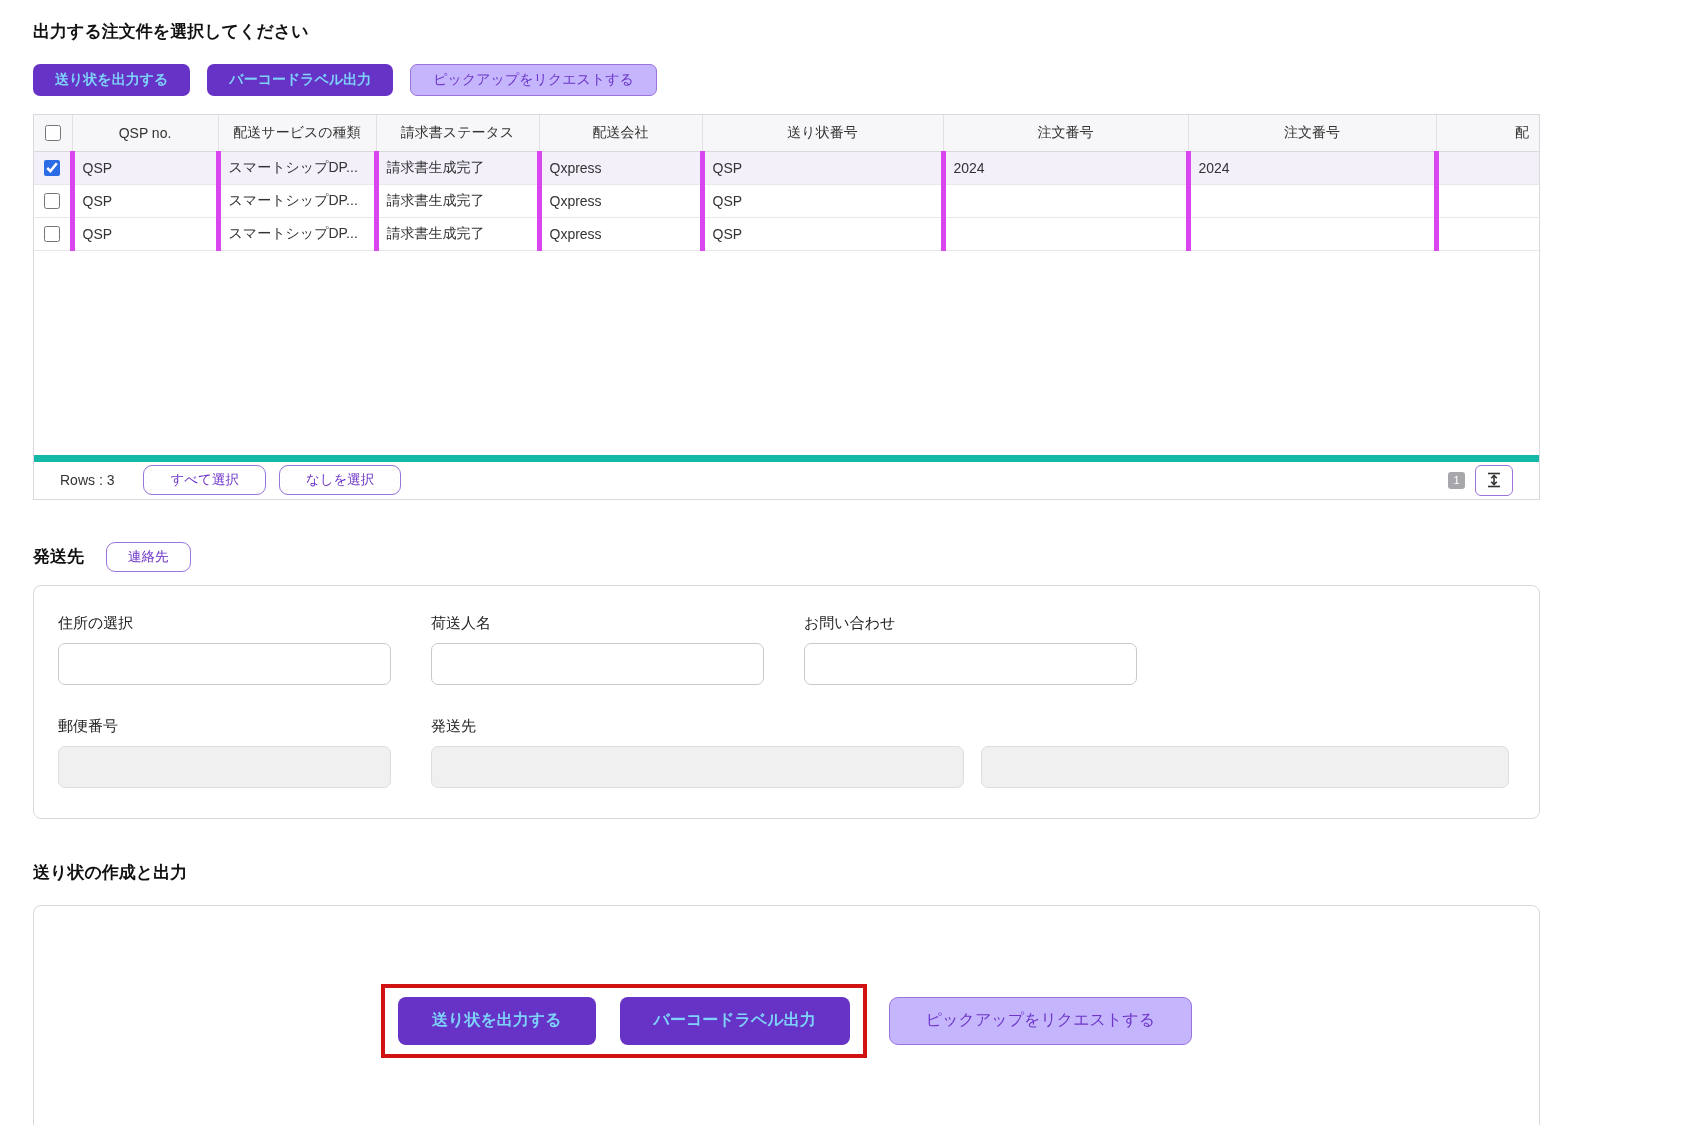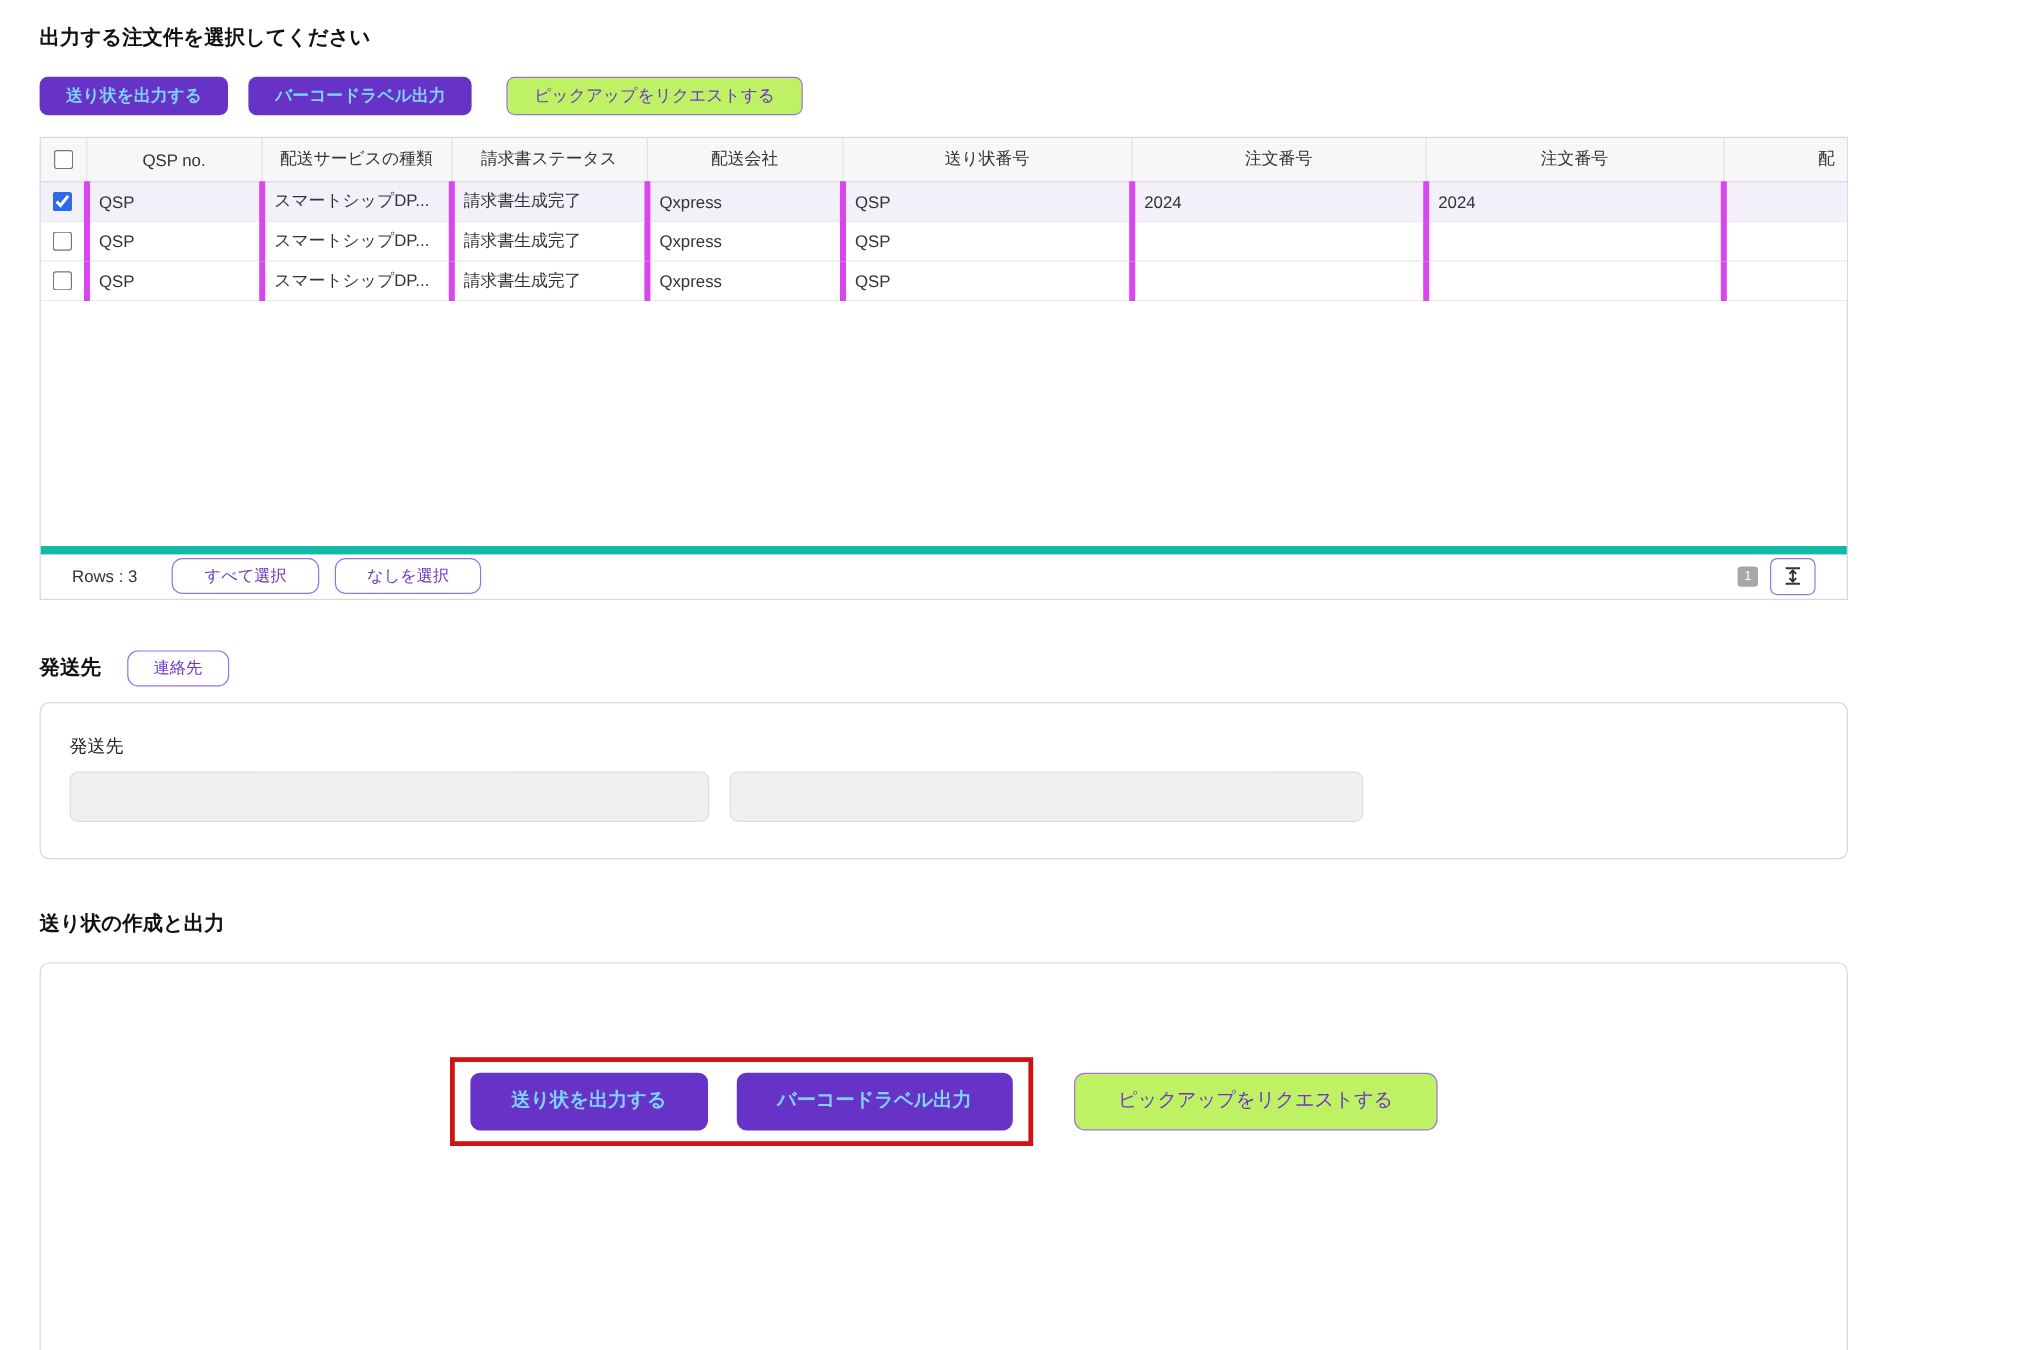--- a/index.html
+++ b/index.html
@@ -18,22 +18,22 @@
     font-size:17px; font-weight:700; color:#111; line-height:20px;
   }
 
   
   .toolbar { margin-top:22px; display:flex; gap:17px; }
   .btn-primary {
     background:#6732c6; color:#7dd3fc; border:none; border-radius:7px;
     font-weight:700; font-size:14px; height:32px; padding:0 22px;
   }
   .btn-outline {
-    background:#bef264; color:#6d35c8; border:1px solid #9b74db; border-radius:7px;
-    font-size:14px; height:32px; padding:0 22px;margin-left:12px;
+    background:#c4b5fd; color:#6d35c8; border:1px solid #9b74db; border-radius:7px;
+    font-size:14px; height:32px; padding:0 22px;
   }
 
   
   .table-wrap { margin-top:18px; width:1507px; border:1px solid #d8d8dd; background:#fff; }
   .table-scroll { width:100%; overflow:hidden; }
   table { border-collapse:collapse; table-layout:fixed; width:1574px; font-size:14px; }
   th {
     background:#f7f7f9; height:36px; font-weight:400; color:#333;
     text-align:center; border-bottom:1px solid #d8d8dd; border-right:1px solid #e2e2e6;
     overflow:hidden; white-space:nowrap;
@@ -203,20 +203,38 @@
     </div>
   </div>
 
   <div class="section-head">
     <h2 class="section-title">発送先</h2>
     <button class="btn-small">連絡先</button>
   </div>
 
   <div class="form-box">
     <div class="form-row">
+      <div class="field w333">
+        <label>住所の選択</label>
+        <input type="text" style="">
+      </div>
+      <div class="field w333">
+        <label>荷送人名</label>
+        <input type="text" style="">
+      </div>
+      <div class="field w333">
+        <label>お問い合わせ</label>
+        <input type="text" style="">
+      </div>
+    </div>
+    <div class="form-row">
+      <div class="field w333">
+        <label>郵便番号</label>
+        <input type="text" disabled="" style="">
+      </div>
       <div class="field w533">
         <label>発送先</label>
         <input type="text" disabled="" style="">
       </div>
       <div class="field w528 tight">
         <input type="text" disabled="" style="">
       </div>
     </div>
   </div>
 

